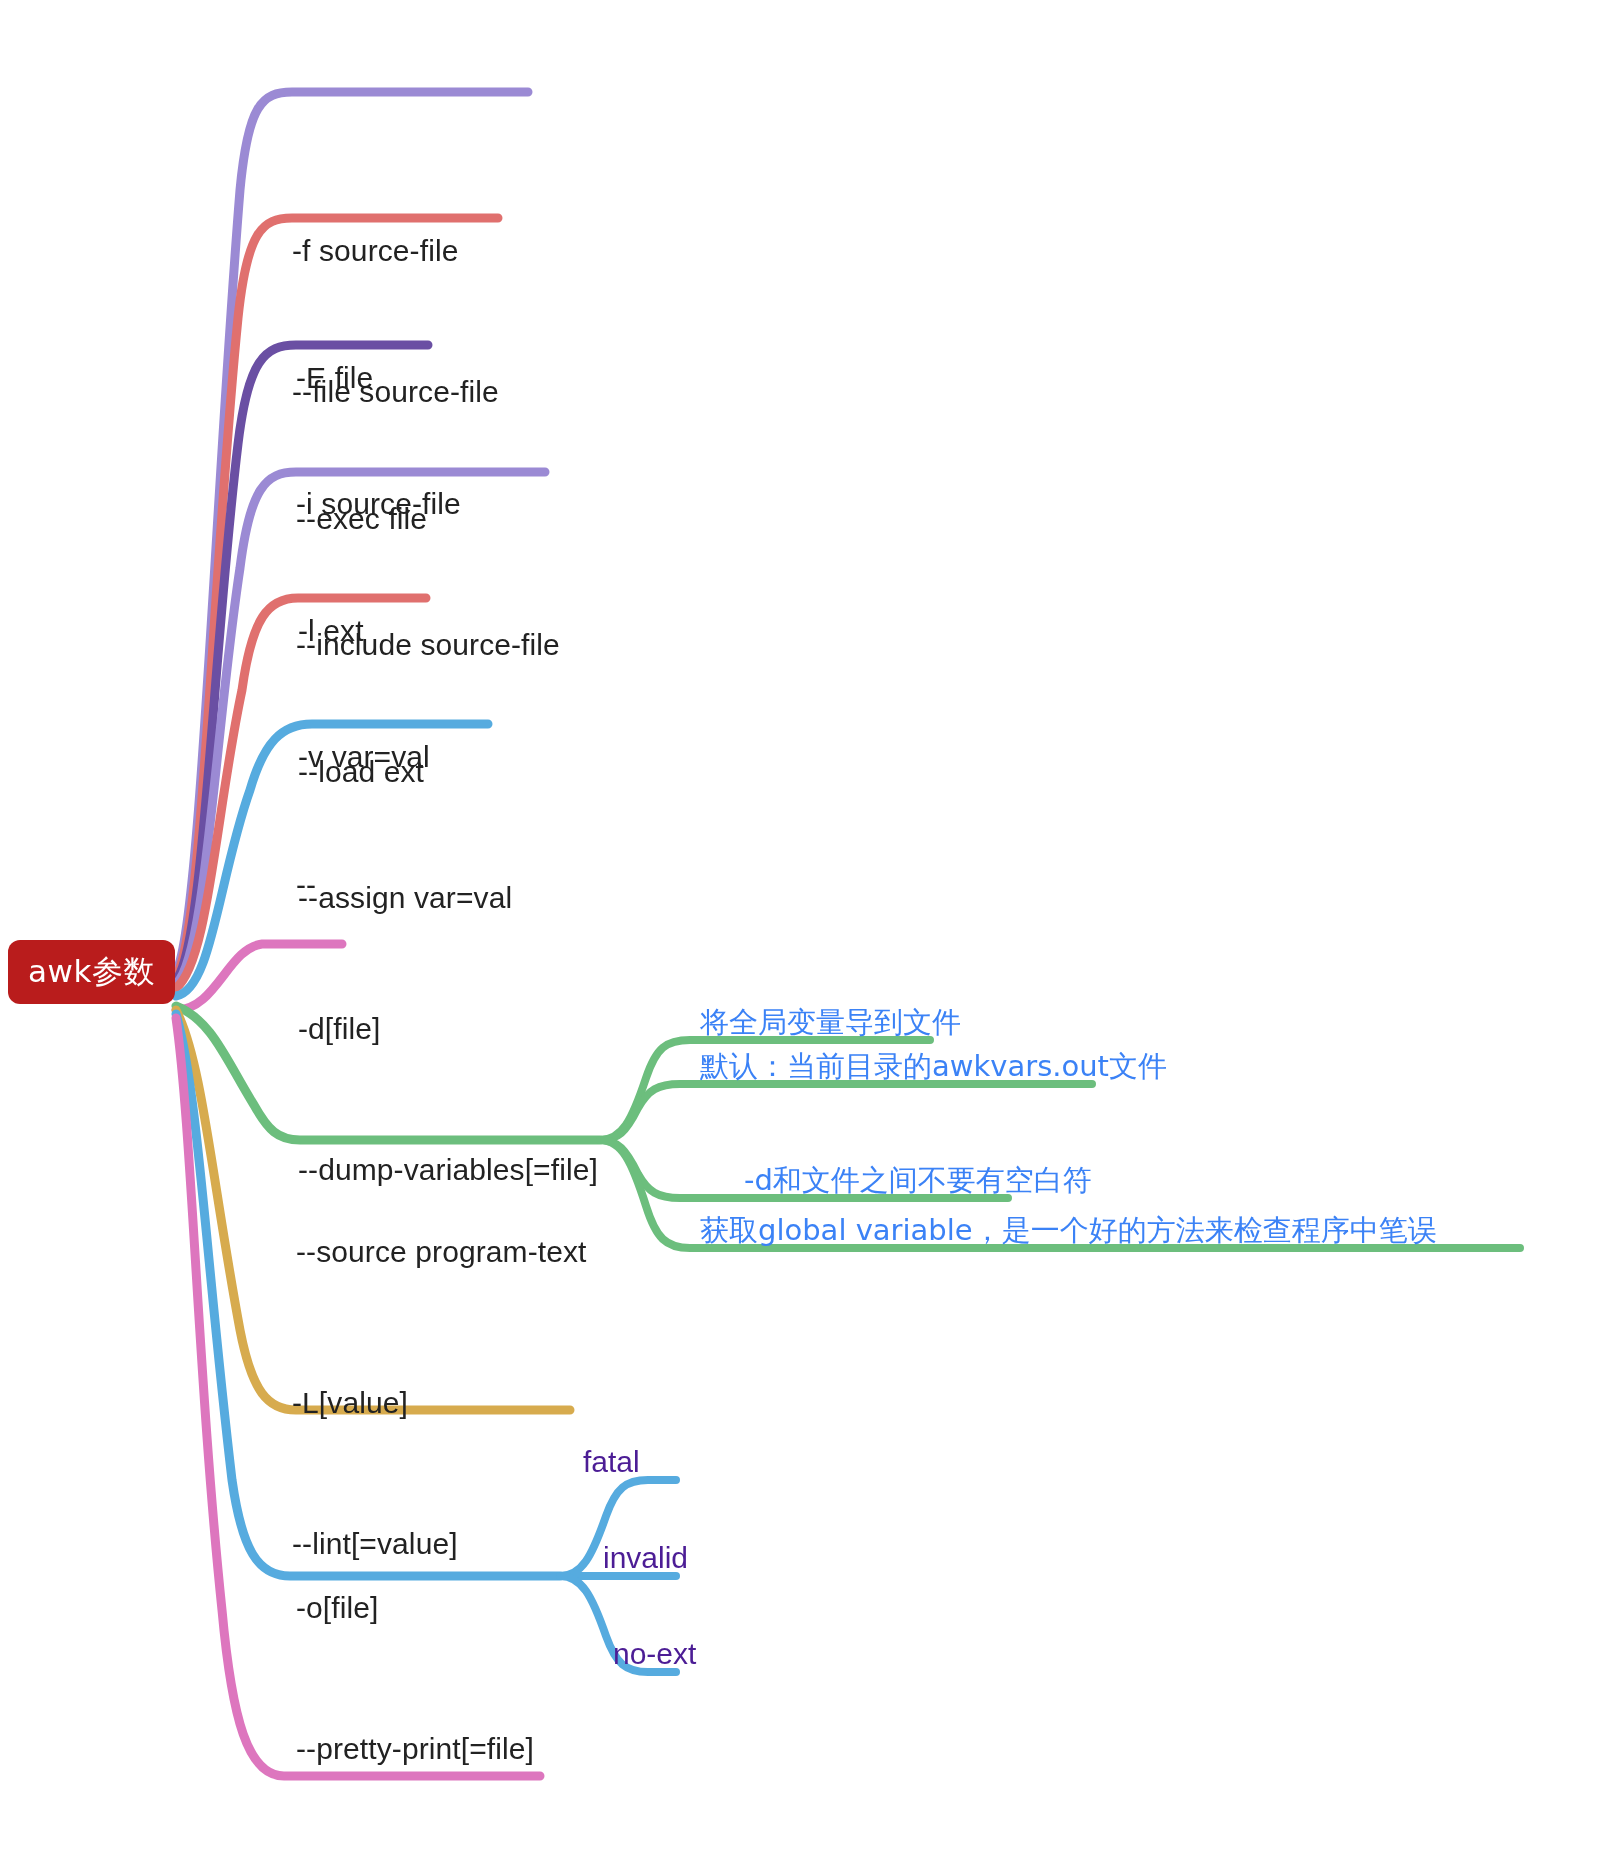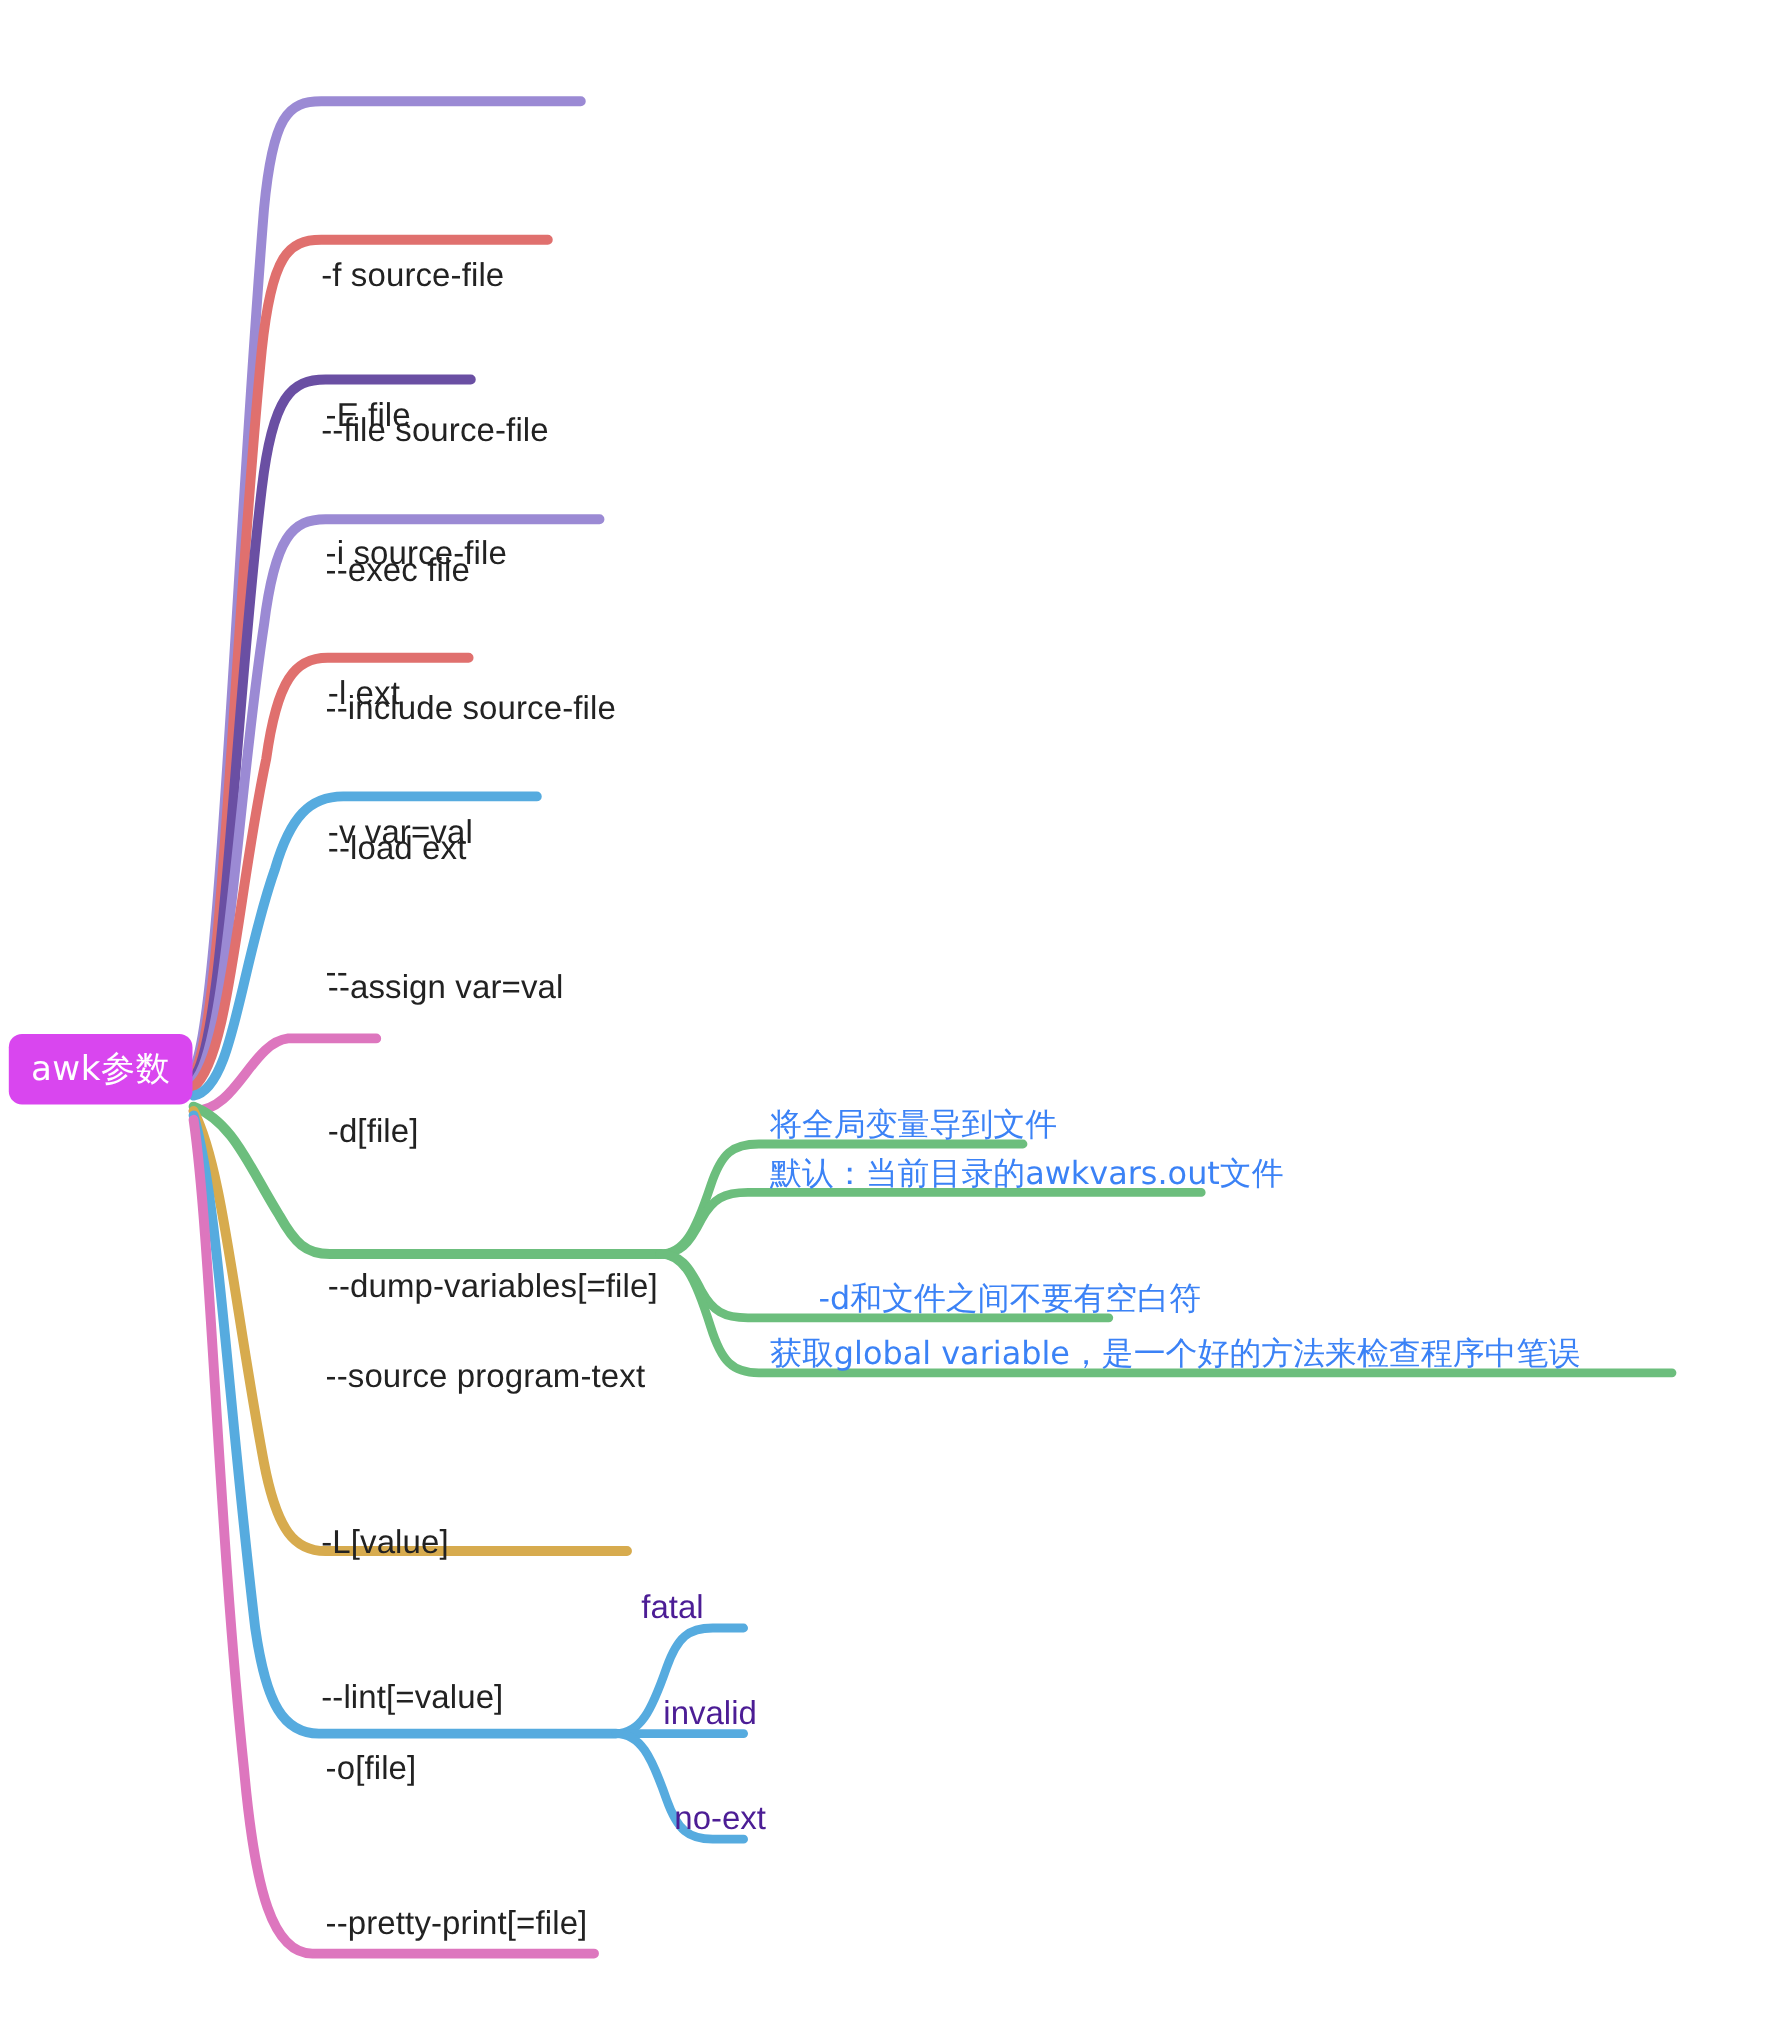--- a/index.html
+++ b/index.html
@@ -49,21 +49,21 @@
     line-height: 44px;
     white-space: pre;
     font-family: "DejaVu Sans", "Liberation Sans", sans-serif;
   }
   #root-node {
     position: absolute;
     left: 8px;
     top: 940px;
     width: 167px;
     height: 64px;
-    background: #d946ef;
+    background: #b91c1c;
     border-radius: 12px;
     display: flex;
     align-items: center;
     justify-content: center;
     box-sizing: border-box;
   }
   #root-node .root-text {
     color: #ffffff;
     font-size: 31px;
     font-family: "DejaVu Sans", "Liberation Sans", sans-serif;

